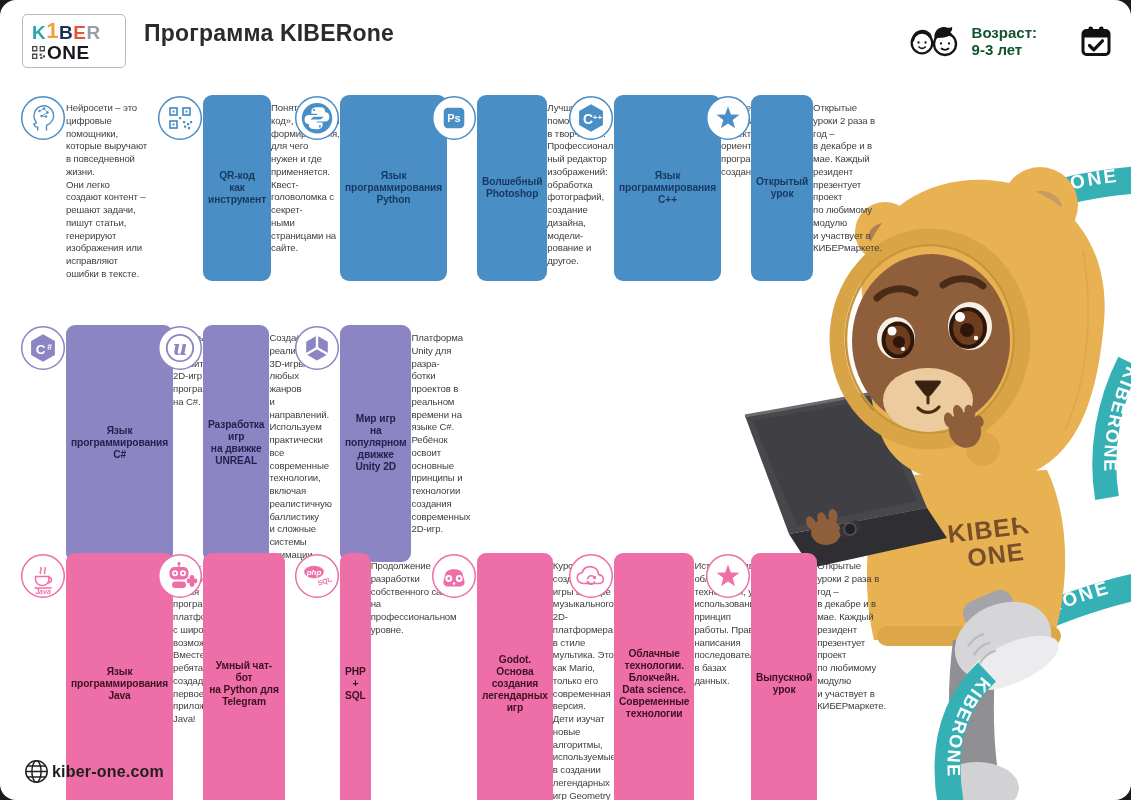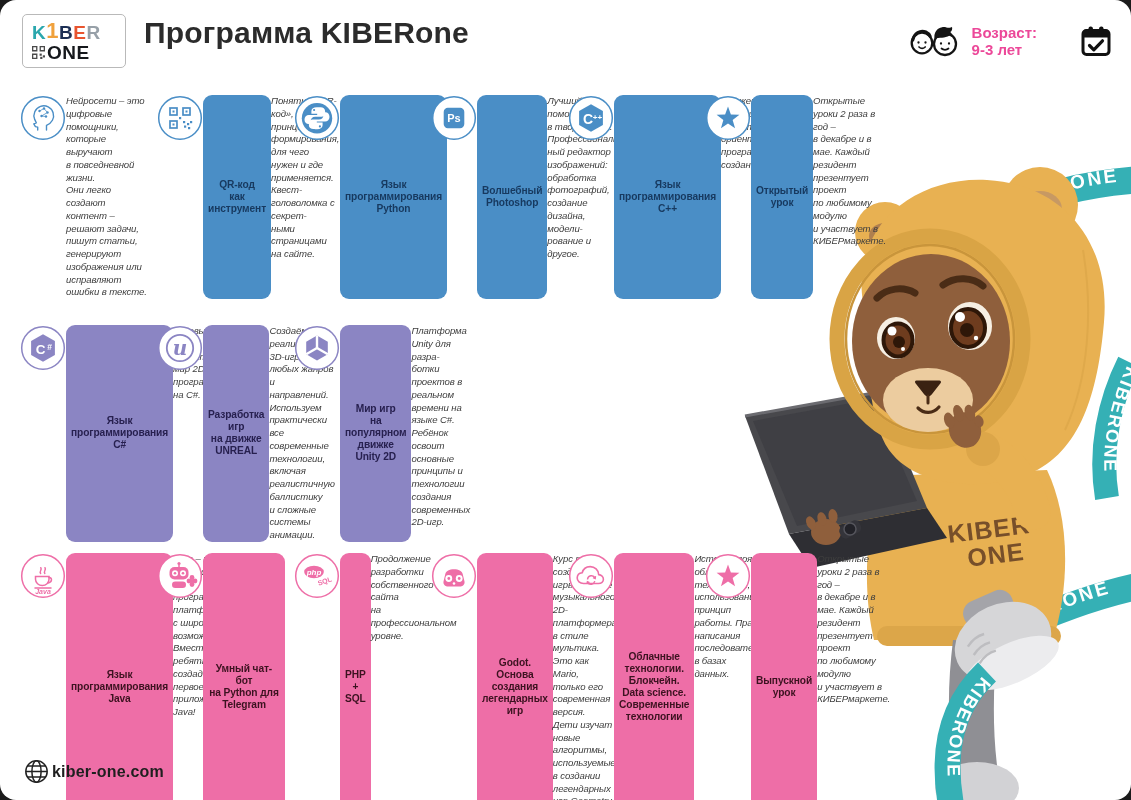--- a/index.html
+++ b/index.html
@@ -5,33 +5,33 @@
   html,body{margin:0;padding:0;background:#1b1b1b;font-family:"Liberation Sans",sans-serif;}
   .page{position:relative;width:1131px;height:800px;background:#fff;border-radius:16px;overflow:hidden;margin:0 auto;}
   
   .header{position:absolute;left:22px;top:14px;right:18px;display:flex;align-items:center;z-index:3;}
   .logo-box{width:104px;height:54px;border:1.5px solid #b9b9b9;border-radius:5px;background:#fff;box-sizing:border-box;
     display:flex;flex-direction:column;justify-content:center;padding:2px 9px;line-height:1;}
   .logo-line1{display:flex;font-weight:800;font-size:19px;letter-spacing:.5px;align-items:flex-end;}
   .logo-line1 span:nth-child(2){font-size:22px;}
   .logo-line2{display:flex;align-items:center;gap:2px;margin-top:1px;}
   .logo-one{font-weight:800;font-size:19px;color:#15181c;letter-spacing:.5px;}
-  .title{margin:0 0 16px 18px;font-size:30px;font-weight:700;color:#2b2b2b;letter-spacing:.2px;}
+  .title{margin:0 0 16px 18px;font-size:23px;font-weight:700;color:#2b2b2b;letter-spacing:.2px;}
   .badges{margin-left:auto;display:flex;gap:42px;align-items:center;}
   .badge{display:flex;align-items:center;gap:10px;}
-  .badge-text{font-size:15px;font-weight:700;color:#ec4899;line-height:1.14;}
+  .badge-text{font-size:15px;font-weight:700;color:#14532d;line-height:1.14;}
   
   .cards-row{position:absolute;left:20px;display:grid;grid-template-columns:repeat(6,128px);column-gap:9px;z-index:2;}
   .card-col{width:128px;display:flex;flex-direction:row;}
   .icon-wrap{height:46px;margin-bottom:2px;display:flex;justify-content:center;}
   .band{min-height:47px;border-radius:9px;background:var(--band);display:flex;align-items:center;justify-content:center;
     text-align:center;padding:3px 5px;box-sizing:border-box;}
   .cards-row[data-row="1"] .band{min-height:53px;}
   .band-title{font-size:10.2px;font-weight:700;line-height:1.18;color:var(--tcol);white-space:pre-line;letter-spacing:-.1px;}
-  .desc{width:137px;font-size:9.6px;line-height:1.33;color:#3e3e3e;white-space:pre-line;letter-spacing:-.12px;font-style:italic;}
+  .desc{margin-top:7px;width:137px;font-size:9.6px;line-height:1.33;color:#3e3e3e;white-space:pre-line;letter-spacing:-.12px;}
   
   .mascot{position:absolute;left:731px;top:120px;z-index:1;}
   
   .footer{position:absolute;left:24px;bottom:16px;display:flex;align-items:center;gap:3px;z-index:3;}
   .site{font-size:16px;font-weight:800;color:#1f1f1f;letter-spacing:.2px;}
 </style>
 </head>
 <body>
 
 <div class="page">

